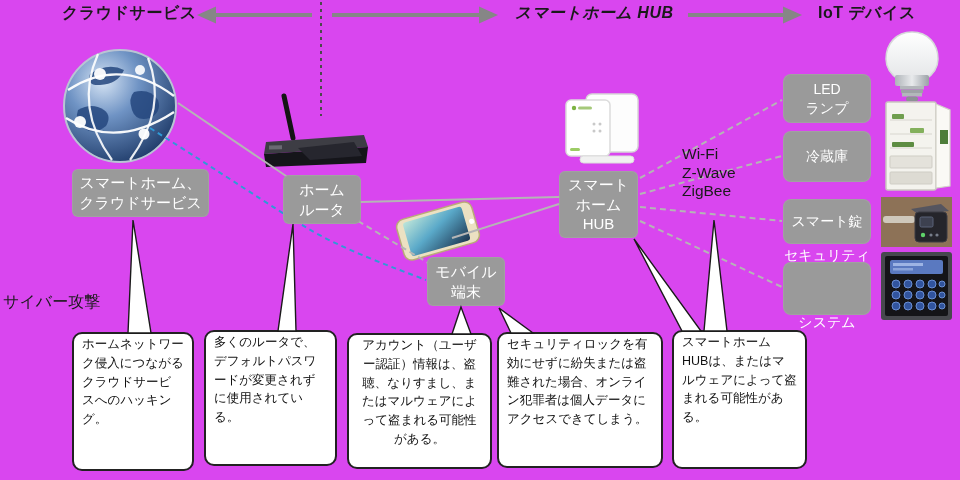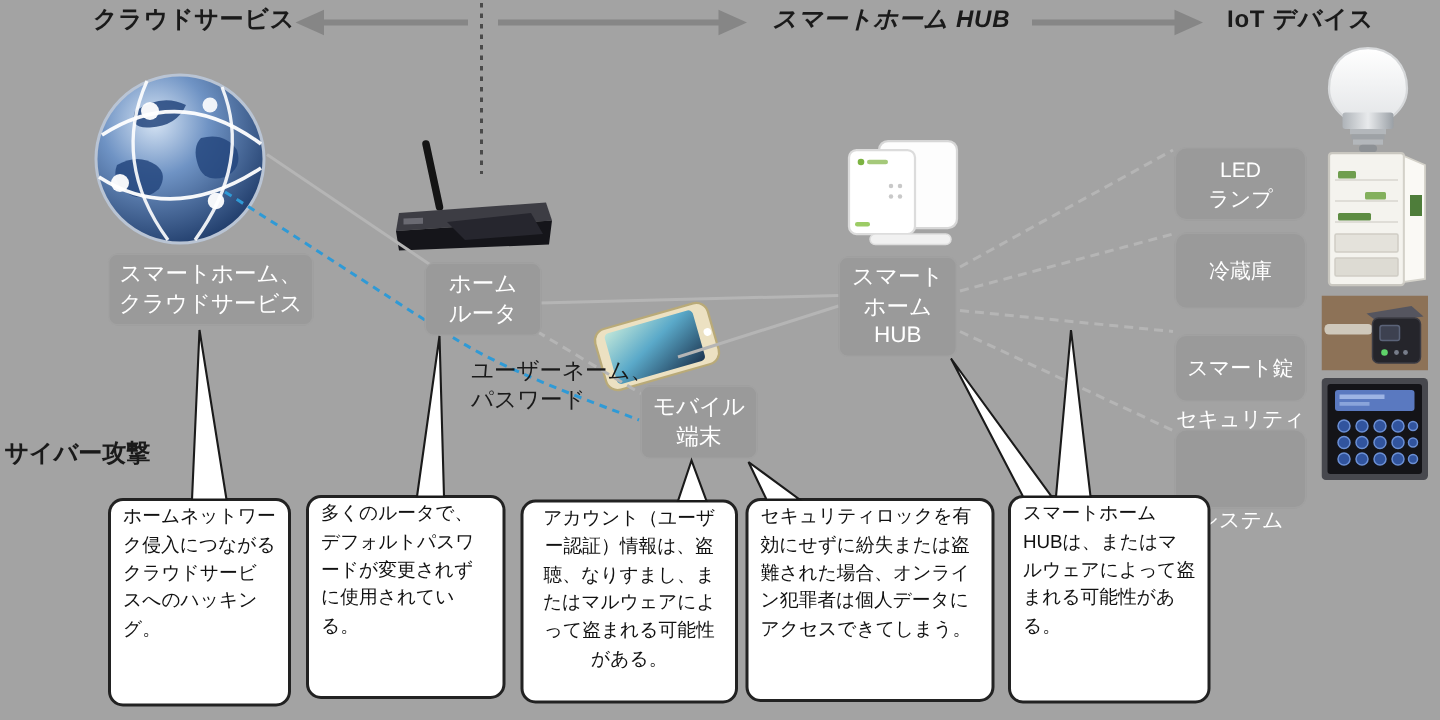--- a/index.html
+++ b/index.html
@@ -1,17 +1,17 @@
 <!DOCTYPE html>
 <html style="--label-gray: #9a9a9a; --line-gray: #b5b5b5; --dash-blue: #2f9ad6; --arrow-gray: #868686;"><head>
 <meta charset="utf-8">
 <style>
   html,body{margin:0;padding:0;background:#fff;}
   #canvas{
-    position:relative;width:960px;height:480px;background:#a3a3a3;overflow:hidden;
+    position:relative;width:960px;height:480px;background:#d946ef;overflow:hidden;
     font-family:"Liberation Sans","DejaVu Sans",sans-serif;color:#111;
   }
   .abs{position:absolute;}
   svg.layer{position:absolute;left:0;top:0;width:960px;height:480px;pointer-events:none;}
   .z0{z-index:0}.z1{z-index:1}.z3{z-index:3}
 
   .hdr{position:absolute;top:3px;font-size:16px;font-weight:bold;color:#1a1a1a;letter-spacing:.5px;white-space:nowrap;z-index:2;}
   .hdr-shaft{stroke:var(--arrow-gray,#868686);stroke-width:4;}
   .hdr-head{fill:var(--arrow-gray,#868686);}
   .hdr-dash{stroke:#4a4a4a;stroke-width:2;stroke-dasharray:3 4;}
@@ -20,21 +20,21 @@
   .line-dash{stroke:var(--line-gray,#b0b0b0);stroke-width:2;stroke-dasharray:6 4;fill:none;}
   .line-blue{stroke:var(--dash-blue,#2f9ad6);stroke-width:2;stroke-dasharray:5 4;fill:none;}
   .tail{fill:#fff;stroke:#1a1a1a;stroke-width:1.4;}
 
   .gbox{
     position:absolute;background:var(--label-gray,#9a9a9a);color:#fff;border-radius:6px;
     display:flex;flex-direction:column;align-items:center;justify-content:center;
     font-size:15px;line-height:1.32;text-align:center;z-index:2;white-space:nowrap;
     box-shadow:inset 0 0 0 1px rgba(255,255,255,.08);
   }
-  .gbox.small{font-size:14px;border-radius:8px;margin-top:24px;}
+  .gbox.small{font-size:14px;border-radius:8px;}
   .callout{
     position:absolute;background:#fff;border:2px solid #222;border-radius:10px;
     padding:1px 8px;font-size:12.5px;line-height:1.5;z-index:2;color:#111;
     box-sizing:border-box;overflow:hidden;
   }
   .callout p{margin:0;}
   .note{position:absolute;z-index:2;color:#1a1a1a;white-space:nowrap;}
   .note span{display:block;}
 </style>
 </head>
@@ -228,27 +228,28 @@
     <span>冷蔵庫</span>
   </div>
   <div class="gbox small" style="left:783px;top:199px;width:88px;height:45px;">
     <span>スマート錠</span>
   </div>
   <div class="gbox small" style="left:783px;top:262px;width:88px;height:53px;gap:48px;">
     <span>セキュリティ</span>
     <span>システム</span>
   </div>
 
-  <div class="note" style="left:3px;top:292px;font-size:16px;font-weight:700;">サイバー攻撃</div>
-
-  <div class="note" style="left:314px;top:239px;font-size:15px;line-height:1.25;">
-    <span>ユーザーネーム、</span>
-    <span>パスワード</span>
-  </div>
-
+  <div class="note" style="left:3px;top:292px;font-size:16px;font-weight:400;">サイバー攻撃</div>
+
+
+  <div class="note" style="left:682px;top:145px;font-size:15.5px;line-height:1.2;">
+    <span>Wi-Fi</span>
+    <span>Z-Wave</span>
+    <span>ZigBee</span>
+  </div>
 
   <div class="callout" style="left:72px;top:332px;width:122px;height:139px;">
     <p>ホームネットワーク侵入につながるクラウドサービスへのハッキング。</p>
   </div>
   <div class="callout" style="left:204px;top:330px;width:133px;height:136px;">
     <p>多くのルータで、デフォルトパスワードが変更されずに使用されている。</p>
   </div>
   <div class="callout" style="left:347px;top:333px;width:145px;height:136px;text-align:center;">
     <p>アカウント（ユーザー認証）情報は、盗聴、なりすまし、またはマルウェアによって盗まれる可能性がある。</p>
   </div>

